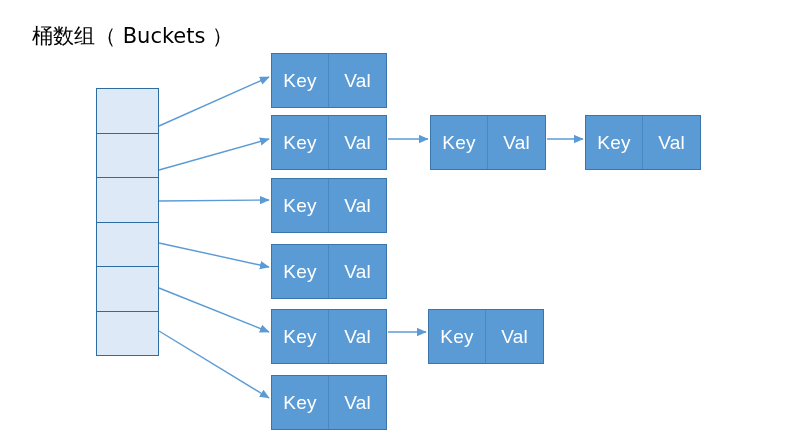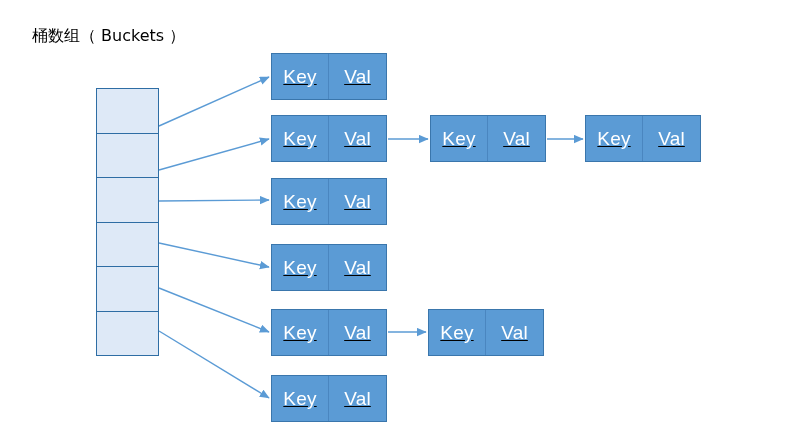--- a/index.html
+++ b/index.html
@@ -14,21 +14,21 @@
     position: relative;
     width: 808px;
     height: 446px;
     background: #ffffff;
     overflow: hidden;
   }
   #title {
     position: absolute;
     left: 32px;
     top: 24px;
-    font-size: 16px;
+    font-size: 21px;
     line-height: 24px;
     color: #000000;
     white-space: pre;
     font-family: "DejaVu Sans", sans-serif;
   }
   #bucket-array {
     position: absolute;
     left: 96px;
     top: 88px;
     width: 63px;
@@ -44,27 +44,26 @@
     box-sizing: border-box;
     border-bottom: 1.5px solid #2E6DA4;
     background: #DEE9F7;
   }
   .bucket-cell:last-child {
     border-bottom: none;
   }
   .node {
     position: absolute;
     width: 116px;
-    height: 47px;
+    height: 55px;
     box-sizing: border-box;
     border: 1px solid #3A76AC;
     background: #5B9BD5;
     display: flex;
     align-items: stretch;
-    text-decoration: underline;
   }
   .node-half {
     flex: 1 1 50%;
     display: flex;
     align-items: center;
     justify-content: center;
     color: #FFFFFF;
     font-size: 19px;
     letter-spacing: 0.2px;
     box-sizing: border-box;

